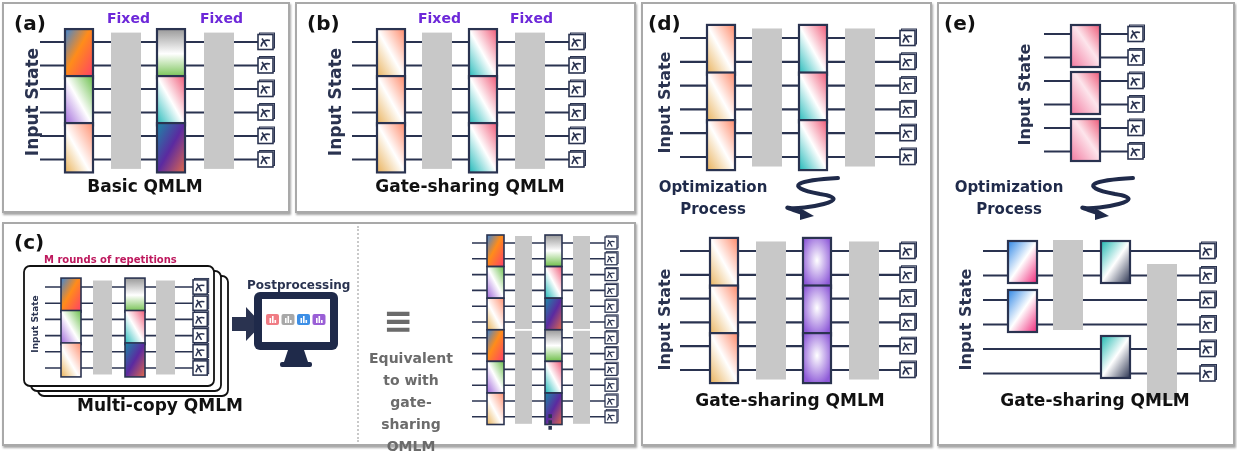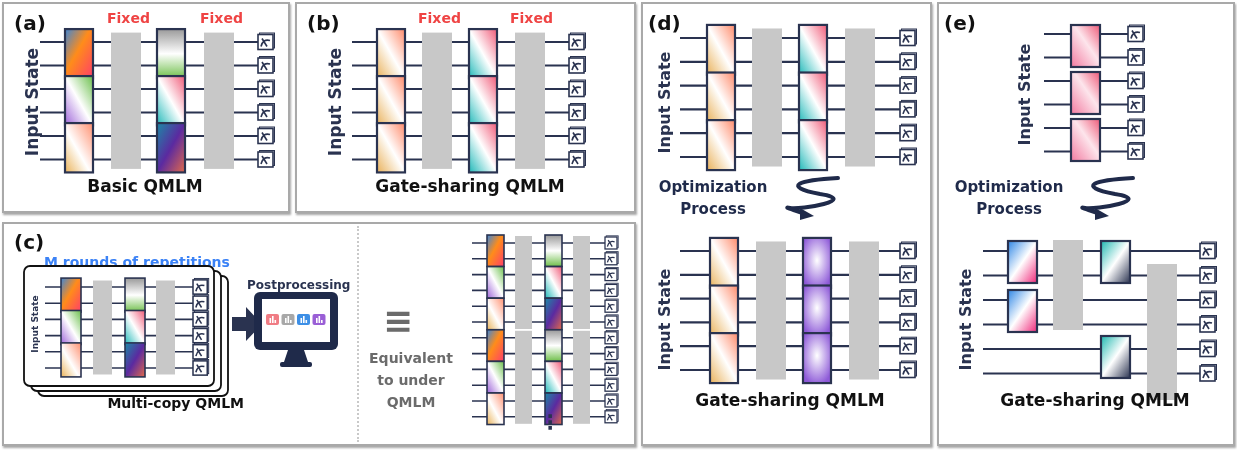--- a/index.html
+++ b/index.html
@@ -1,20 +1,20 @@
 <!DOCTYPE html>
 <html><head>
 <meta charset="utf-8">
 <style>
   html, body { margin:0; padding:0; background:#ffffff; }
   body { width:1237px; height:451px; position:relative; overflow:hidden; font-family:"DejaVu Sans", sans-serif; }
   .panel { position:absolute; background:#fff; border:2px solid #a9a9a9; box-shadow:1px 2px 2px rgba(0,0,0,0.35); box-sizing:border-box; }
   .plabel { position:absolute; font-family:"DejaVu Sans", sans-serif; font-size:20px; font-weight:bold; color:#111; }
   .caption { position:absolute; font-family:"DejaVu Sans", sans-serif; font-weight:bold; color:#111; text-align:center; white-space:nowrap; }
-  .fixed { position:absolute; font-family:"DejaVu Sans", sans-serif; font-weight:bold; color:#ef4444; font-size:14px; }
+  .fixed { position:absolute; font-family:"DejaVu Sans", sans-serif; font-weight:bold; color:#6d28d9; font-size:14px; }
   .vlabel { position:absolute; font-family:"DejaVu Sans", sans-serif; font-weight:bold; color:#2a3350; transform:rotate(-90deg); transform-origin:center; white-space:nowrap; text-align:center; }
   .navy { color:#1f2a4a; }
   .equiv { position:absolute; font-family:"DejaVu Sans", sans-serif; font-weight:bold; color:#6b6b6b; text-align:center; font-size:14px; line-height:22px; }
   svg { position:absolute; overflow:visible; }
   .divider { position:absolute; border-left:2px dotted #c9c9c9; }
 </style>
 </head>
 <body>
 
 <svg width="0" height="0" style="position:absolute">
@@ -136,21 +136,21 @@
     <use href="#meter" transform="translate(569,81.5) scale(1)"></use>
     <use href="#meter" transform="translate(569,105) scale(1)"></use>
     <use href="#meter" transform="translate(569,128.5) scale(1)"></use>
     <use href="#meter" transform="translate(569,152) scale(1)"></use>
   </svg>
 <div class="caption" style="left:330px;top:176px;width:280px;font-size:17px;">Gate-sharing QMLM</div>
 
 <div class="panel" style="left:2px;top:222px;width:634px;height:224px;"></div>
 <div class="divider" style="left:357px;top:226px;height:216px;"></div>
 <div class="plabel" style="left:14px;top:230px;">(c)</div>
-<div class="caption navy" style="left:44px;top:254px;font-size:14px;color:#3b82f6;">M rounds of repetitions</div>
+<div class="caption navy" style="left:44px;top:254px;font-size:10px;color:#be185d;">M rounds of repetitions</div>
 <div class="caption navy" style="left:247px;top:278px;font-size:12px;color:#2a3350;">Postprocessing</div>
 <svg style="left:0;top:0" width="640" height="451" id="svg-c">
     <rect x="38" y="276" width="190" height="120" rx="6" fill="#fff" stroke="#111" stroke-width="1.8"></rect>
     <rect x="31" y="271" width="190" height="120" rx="6" fill="#fff" stroke="#111" stroke-width="1.8"></rect>
     <rect x="24" y="266" width="190" height="120" rx="6" fill="#fff" stroke="#111" stroke-width="1.8"></rect>
     <line x1="45" x2="193" y1="287" y2="287" stroke="#2a3350" stroke-width="1.6"></line>
     <line x1="45" x2="193" y1="303.2" y2="303.2" stroke="#2a3350" stroke-width="1.6"></line>
     <line x1="45" x2="193" y1="319.4" y2="319.4" stroke="#2a3350" stroke-width="1.6"></line>
     <line x1="45" x2="193" y1="335.6" y2="335.6" stroke="#2a3350" stroke-width="1.6"></line>
     <line x1="45" x2="193" y1="351.8" y2="351.8" stroke="#2a3350" stroke-width="1.6"></line>
@@ -225,25 +225,26 @@
     <use href="#meter" transform="translate(605,300.2) scale(0.8)"></use>
     <use href="#meter" transform="translate(605,316) scale(0.8)"></use>
     <use href="#meter" transform="translate(605,331.8) scale(0.8)"></use>
     <use href="#meter" transform="translate(605,347.6) scale(0.8)"></use>
     <use href="#meter" transform="translate(605,363.4) scale(0.8)"></use>
     <use href="#meter" transform="translate(605,379.20000000000005) scale(0.8)"></use>
     <use href="#meter" transform="translate(605,395) scale(0.8)"></use>
     <use href="#meter" transform="translate(605,410.8) scale(0.8)"></use>
   </svg>
 <div class="vlabel" style="left:0px;top:319px;width:70px;font-size:9px;">Input State</div>
-<div class="caption" style="left:44px;top:395px;width:200px;font-size:14px;text-align:right;">Multi-copy QMLM</div>
+<div class="caption" style="left:60px;top:395px;width:200px;font-size:17px;">Multi-copy QMLM</div>
 <div class="equiv" style="left:368px;top:303px;width:60px;font-size:36px;line-height:36px;color:#6b6b6b;">≡</div>
 <div class="equiv" style="left:361px;top:347px;width:100px;">
   <div>Equivalent</div>
-  <div>to under</div>
+  <div>to with</div>
+  <div>gate-sharing</div>
   <div>QMLM</div>
 </div>
 <div class="caption" style="left:540px;top:410px;width:20px;font-size:20px;color:#2a3350;">⋮</div>
 
 <div class="panel" style="left:641px;top:2px;width:291px;height:444px;"></div>
 <div class="plabel" style="left:648px;top:11px;">(d)</div>
 <div class="vlabel" style="left:609px;top:93px;width:110px;font-size:16px;">Input State</div>
 <div class="caption" style="left:648px;top:176px;width:130px;font-size:15px;line-height:22px;color:#1f2a4a;">
   <div>Optimization</div>
   <div>Process</div>

